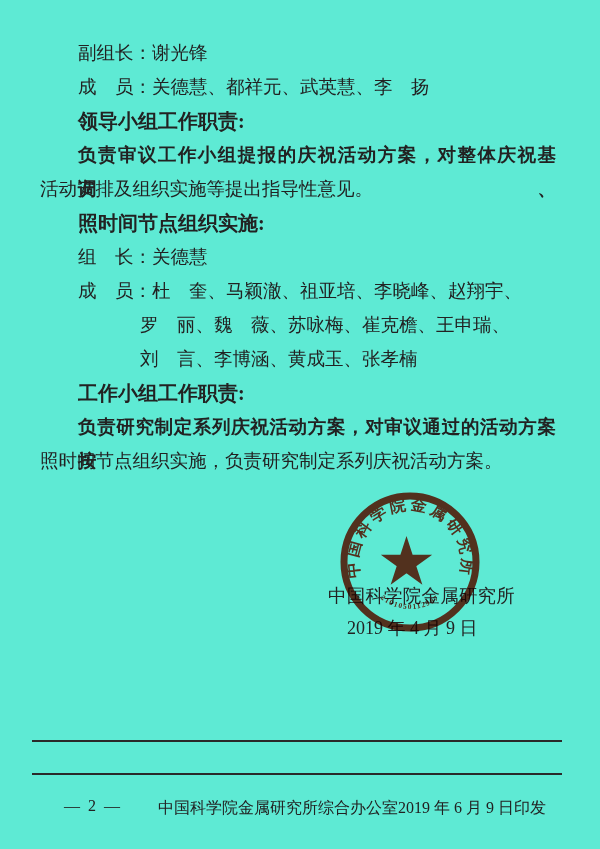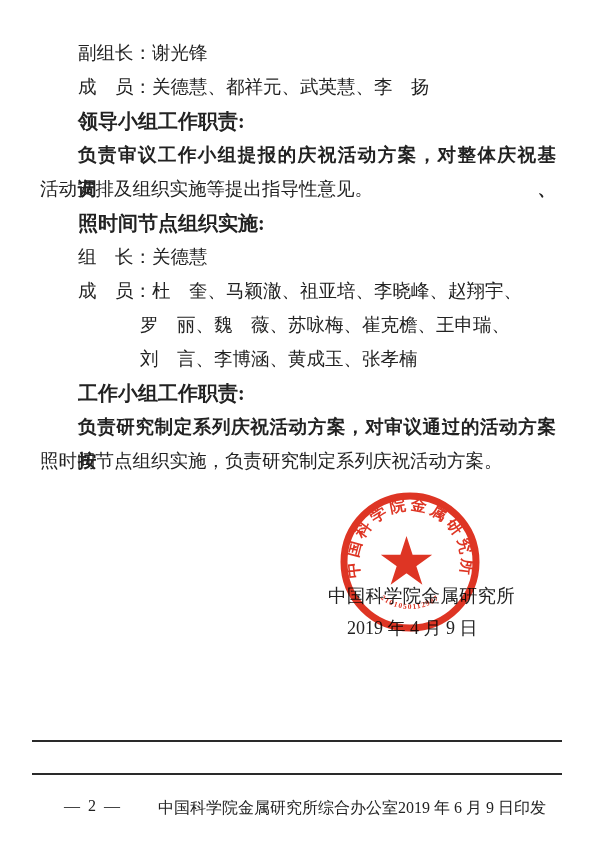--- a/index.html
+++ b/index.html
@@ -1,19 +1,19 @@
 <!DOCTYPE html>
 <html><head>
 <meta charset="utf-8">
 <style>
   html,body{margin:0;padding:0;background:#e8e8e8;}
   .page{
     position:relative;
     width:600px;height:849px;
-    background:#ffffff;
+    background:#5eead4;
     font-family:"Liberation Serif","DejaVu Serif",serif;
     color:#222222;
     overflow:hidden;
     margin:0 auto;
   }
   .doc-body{
     position:absolute;
     left:40px;top:36px;
     width:516px;
     font-size:18.5px;

